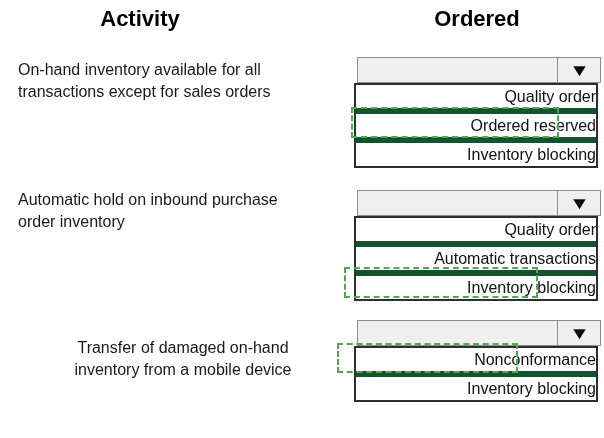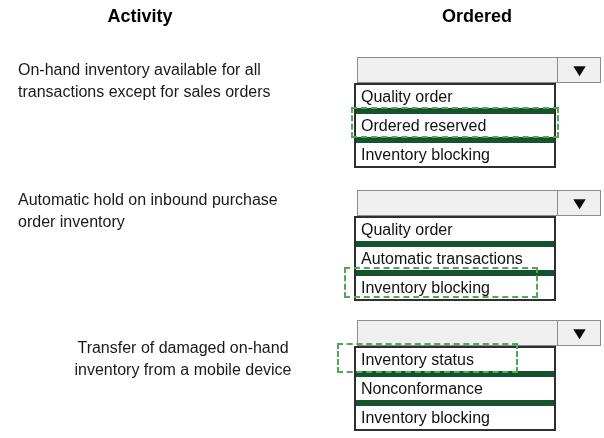--- a/index.html
+++ b/index.html
@@ -2,21 +2,21 @@
 <html style="--highlight: #53a653;"><head>
 <meta charset="utf-8">
 <style>
   html,body{margin:0;padding:0;background:#fff;}
   #panel{
     position:relative;width:604px;height:438px;background:#ffffff;
     font-family:"Liberation Sans", sans-serif;overflow:hidden;
   }
   .hdr{
     position:absolute;top:6px;width:200px;text-align:center;
-    font-size:18px;font-weight:bold;color:#000;
+    font-size:22px;font-weight:bold;color:#000;
   }
   #activity-header{left:40px;}
   #feature-header{left:377px;}
   .activity{
     position:absolute;left:18px;width:330px;
     font-size:16px;line-height:21.5px;color:#191919;white-space:pre-line;
   }
   #activity-1{top:59px;}
   #activity-2{top:189px;}
   #activity-3{top:337px;text-align:center;}
@@ -28,22 +28,22 @@
   .dd-closed.g1{top:57px;}
   .dd-closed.g2{top:190px;}
   .dd-closed.g3{top:320px;}
   .dd-arrow-cell{
     position:absolute;right:0;top:0;bottom:0;width:42px;
     border-left:1px solid #8c8c8c;display:flex;align-items:center;justify-content:center;
   }
   .tri{font-size:17px;line-height:1;color:#0b0b0b;transform:scaleX(1.25);}
 
   .dd-list{
-    position:absolute;left:354px;width:202px;background:#fff;
-    border:2px solid #2e2e2e;box-sizing:border-box;
+    position:absolute;left:354px;width:244px;background:#fff;
+    border:2px solid #2e2e2e;box-sizing:border-box;text-align:right;
   }
   .dd-list.g1{top:83px;}
   .dd-list.g2{top:216px;}
   .dd-list.g3{top:346px;}
   .opt{
     height:23px;line-height:23px;padding-left:5px;
     font-size:16px;color:#101010;white-space:nowrap;overflow:hidden;
   }
   .opt + .opt{border-top:6px solid #14532d;}
 
@@ -96,19 +96,18 @@
   </div>
   <div class="dash" id="answer-highlight-2"></div>
 
   <div class="dd-closed g3">
     <span class="dd-closed-value"></span>
     <span class="dd-arrow-cell">
       <span class="tri">▼</span>
     </span>
   </div>
   <div class="dd-list g3">
-    <div class="opt">Inventory status</div>
     <div class="opt">Nonconformance</div>
     <div class="opt">Inventory blocking</div>
   </div>
   <div class="dash" id="answer-highlight-3"></div>
 
 </div>
 
 </body></html>

